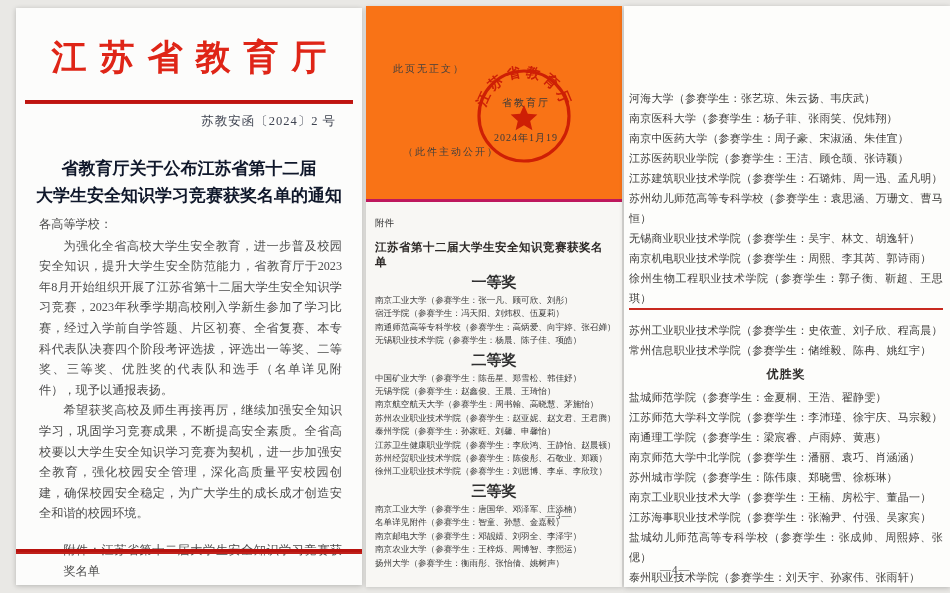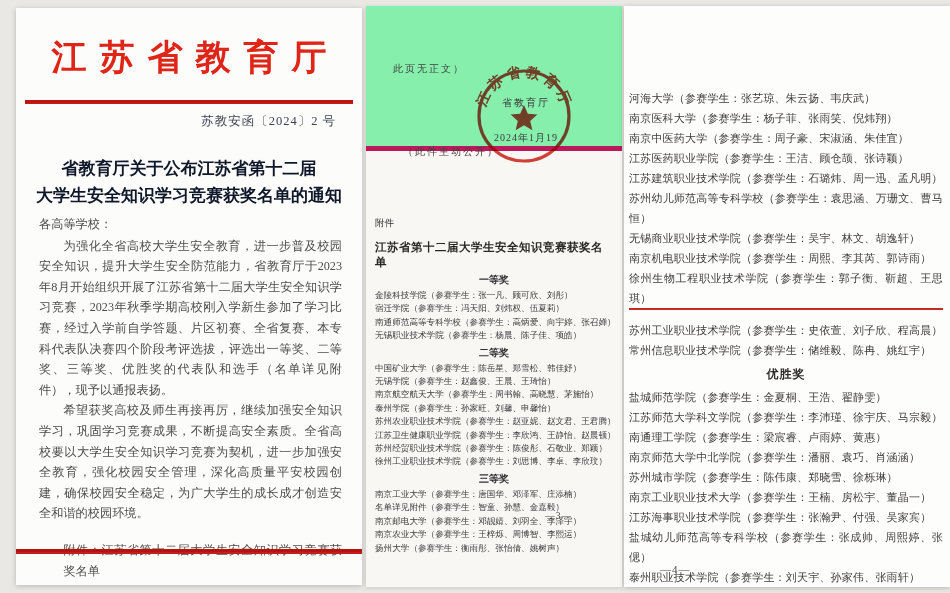--- a/index.html
+++ b/index.html
@@ -32,31 +32,31 @@
     position:absolute; top:147px; left:6px; right:6px;
     text-align:center; font-size:17px; font-weight:700; color:#0f172a; line-height:27px;
   }
   .body1 { position:absolute; top:206px; left:23px; right:20px; font-size:12.2px; line-height:20.6px; color:#4c4c4c; text-align:justify; }
   .body1 .salutation { margin-bottom:1px; }
   .body1 p { text-indent:2em; }
   .attach-note { margin-top:16px; padding-left:2em; text-indent:0 !important; }
 
   
   #pagemid { left:366px; top:6px; width:256px; height:581px; background:#f8f7f4; box-shadow:0 1px 4px rgba(0,0,0,.15); }
-  .p2area { position:absolute; top:0; left:0; right:0; height:145px; background:#86efac; border-bottom:5px solid #be185d; }
+  .p2area { position:absolute; top:0; left:0; right:0; height:196px; background:#f97316; border-bottom:3px solid #be185d; }
   .no-text-note { position:absolute; left:27px; top:56px; font-size:10px; color:#3f3f3f; letter-spacing:2px; }
   .issuer-sig { position:absolute; left:136px; top:90px; font-size:10px; color:#3a3a3a; letter-spacing:2px; }
   .issue-date { position:absolute; left:128px; top:125px; font-size:10px; color:#3a3a3a; letter-spacing:1px; }
   .public-note { position:absolute; left:37px; top:139px; font-size:10px; color:#3f3f3f; letter-spacing:2px; }
   .seal { position:absolute; left:108px; top:60px; width:100px; height:100px; mix-blend-mode:multiply; opacity:.92; }
 
   .p3area { position:absolute; top:181px; left:0; right:0; bottom:0; padding:30px 9px 0 9px; }
   .att-label { font-size:9.5px; color:#333; margin-bottom:10px; }
   .list-title { text-align:left; font-weight:700; font-size:11.5px; color:#2c2826; margin-bottom:3px; letter-spacing:.5px; }
-  .prize-heading-m { text-align:center; font-weight:700; font-size:10px; color:#2f2f2f; margin:3px 0 2px 0; }
+  .prize-heading-m { text-align:center; font-weight:700; font-size:15px; color:#2f2f2f; margin:3px 0 2px 0; }
   .m-entry { font-size:8.6px; line-height:13.4px; color:#3b3b3b; white-space:nowrap; overflow:hidden; }
   .page-num-3 { position:absolute; right:50px; top:505px; font-size:9.5px; color:#474747; letter-spacing:1px; }
 
   
   #page4 { left:624px; top:6px; width:326px; height:581px; background:#fdfdfb; }
   .p4-list { padding:82px 7px 0 5px; }
   .r-entry { font-size:11px; line-height:20px; color:#3e3c3a; letter-spacing:.2px; text-align:justify; }
   .r-entry.highlight { border-bottom:2px solid #c8291f; margin-bottom:10px; }
   .prize-heading-r { text-align:center; font-weight:700; font-size:12px; color:#2f2d2b; margin:6px 0 4px 0; letter-spacing:1px; }
   .page-num-4 { position:absolute; left:36px; bottom:12px; font-size:11px; color:#474747; letter-spacing:1px; }
@@ -97,31 +97,31 @@
         <textPath href="#sealArc" startOffset="14%">江苏省教育厅</textPath>
       </text>
     </svg>
   </div>
 
   <div class="p3area">
     <div class="att-label">附件</div>
     <div class="list-title">江苏省第十二届大学生安全知识竞赛获奖名单</div>
 
     <div class="prize-heading-m">一等奖</div>
-    <div class="m-entry">金陵科技学院（参赛学生：张一凡、顾可欣、刘彤）</div>
+    <div class="m-entry">南京工业大学（参赛学生：张一凡、顾可欣、刘彤）</div>
     <div class="m-entry">宿迁学院（参赛学生：冯天阳、刘炜权、伍夏莉）</div>
     <div class="m-entry">南通师范高等专科学校（参赛学生：高炳爱、向宇婷、张召婵）</div>
     <div class="m-entry">无锡职业技术学院（参赛学生：杨晨、陈子佳、项皓）</div>
 
     <div class="prize-heading-m">二等奖</div>
     <div class="m-entry">中国矿业大学（参赛学生：陈岳星、郑雪松、韩佳妤）</div>
     <div class="m-entry">无锡学院（参赛学生：赵鑫俊、王晨、王琦怡）</div>
     <div class="m-entry">南京航空航天大学（参赛学生：周书翰、高晓慧、茅施怡）</div>
+    <div class="m-entry">苏州农业职业技术学院（参赛学生：赵亚妮、赵文君、王君腾）</div>
     <div class="m-entry">泰州学院（参赛学生：孙家旺、刘馨、申馨怡）</div>
-    <div class="m-entry">苏州农业职业技术学院（参赛学生：赵亚妮、赵文君、王君腾）</div>
     <div class="m-entry">江苏卫生健康职业学院（参赛学生：李欣鸿、王静怡、赵晨顿）</div>
     <div class="m-entry">苏州经贸职业技术学院（参赛学生：陈俊彤、石敬业、郑颖）</div>
     <div class="m-entry">徐州工业职业技术学院（参赛学生：刘思博、李卓、李欣玟）</div>
 
     <div class="prize-heading-m">三等奖</div>
     <div class="m-entry">南京工业大学（参赛学生：唐国华、邓泽军、庄添楠）</div>
     <div class="m-entry">名单详见附件（参赛学生：智童、孙慧、金嘉毅）</div>
     <div class="m-entry">南京邮电大学（参赛学生：邓靓婧、刘羽全、李泽宇）</div>
     <div class="m-entry">南京农业大学（参赛学生：王梓烁、周博智、李熙运）</div>
     <div class="m-entry">扬州大学（参赛学生：衡雨彤、张怡倩、姚树声）</div>

